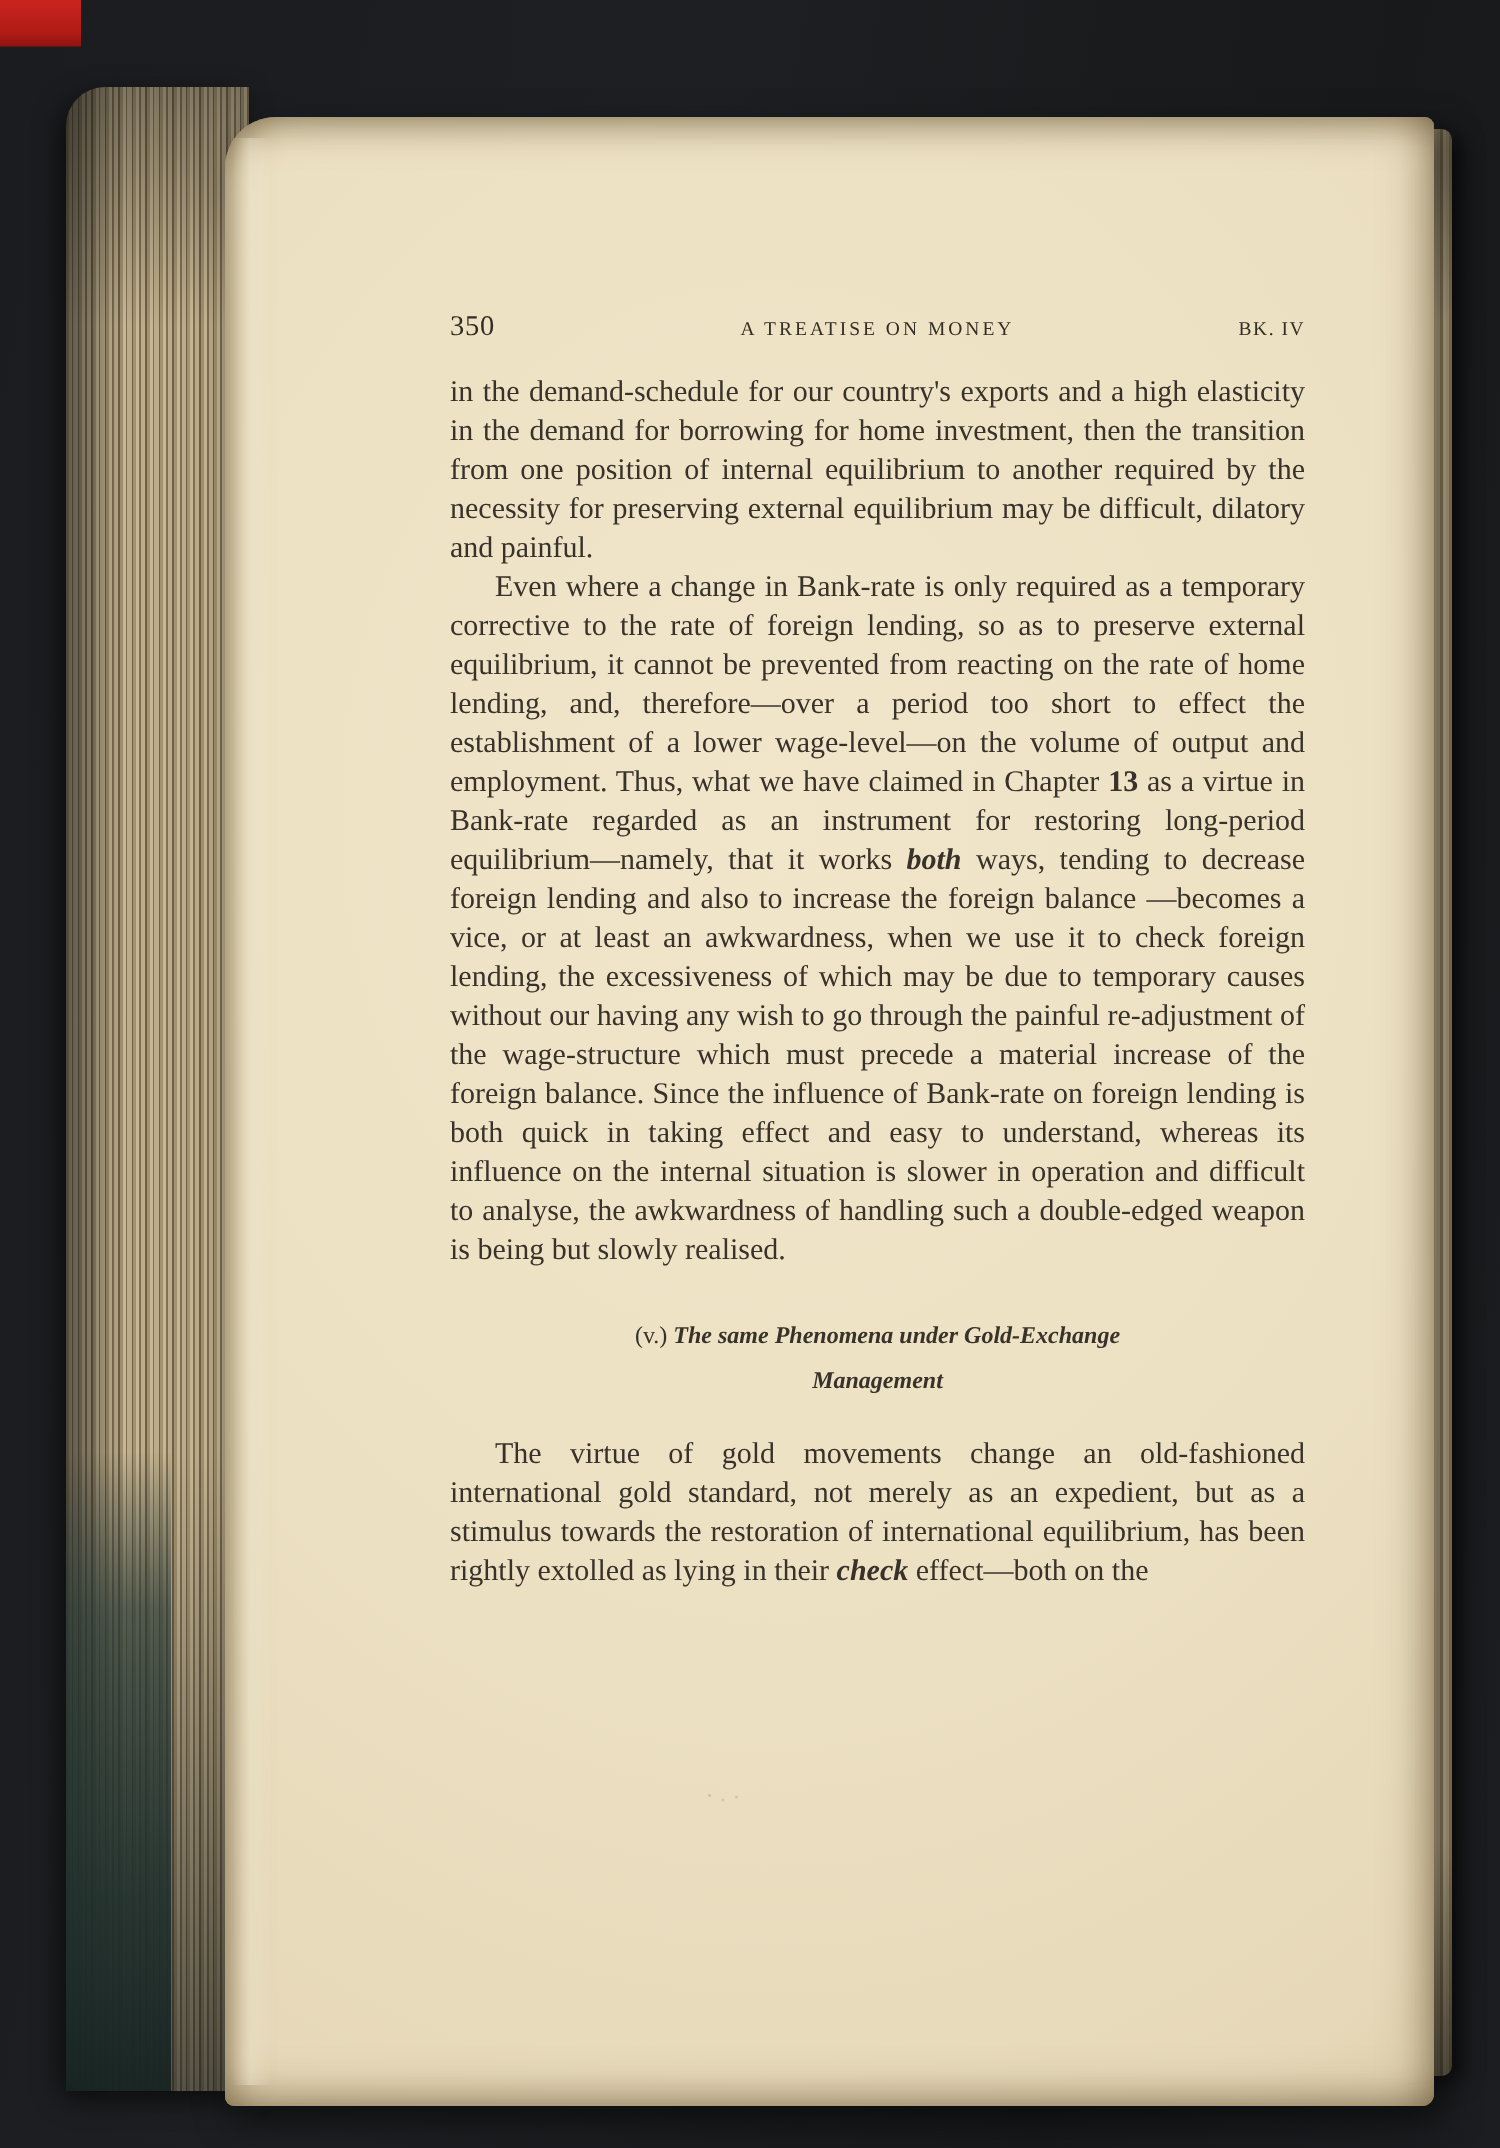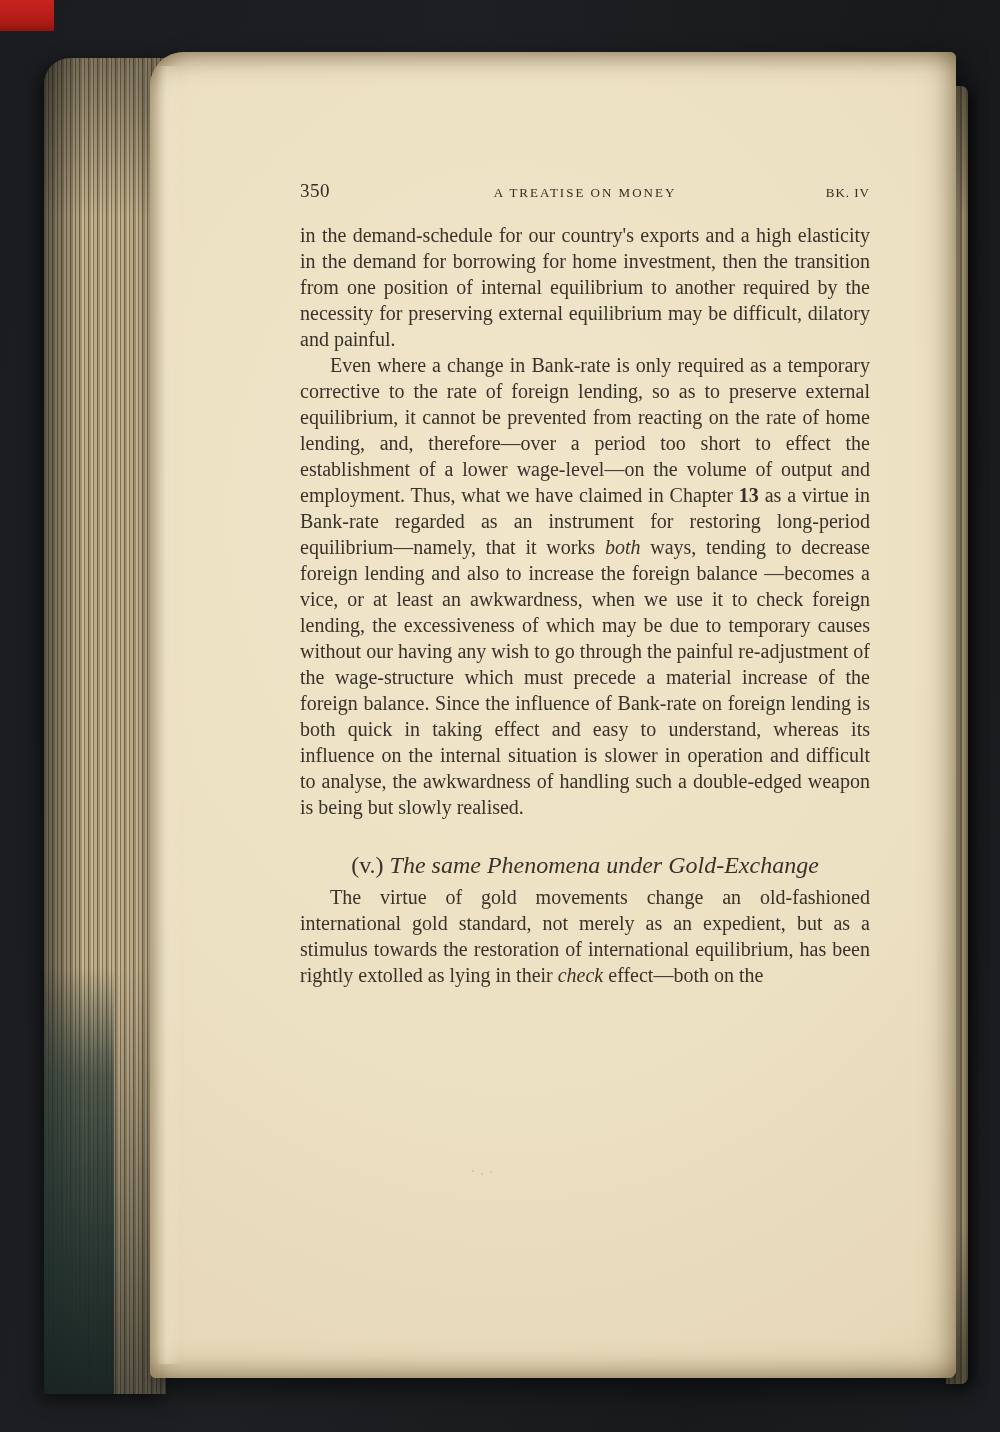--- a/index.html
+++ b/index.html
@@ -27,21 +27,21 @@
   }
   .under-pages-right{
     position:absolute;left:946px;top:86px;width:22px;height:1298px;
     border-radius:0 7px 7px 0;
     background:
       linear-gradient(180deg,rgba(30,28,22,.45) 0%,rgba(0,0,0,0) 10%,rgba(0,0,0,0) 88%,rgba(25,25,20,.55) 100%),
       repeating-linear-gradient(90deg,#b2a27f 0px,#b2a27f 2px,#8d7c5d 2px,#8d7c5d 4px,#c5b592 4px,#c5b592 6px);
     box-shadow:6px 4px 14px rgba(0,0,0,.6);
   }
   .page{
-    position:absolute;left:150px;top:52px;width:806px;height:1326px;
+    position:absolute;left:150px;top:78px;width:806px;height:1326px;
     border-radius:34px 6px 8px 6px;
     background:radial-gradient(ellipse 120% 90% at 45% 35%,#f1e6ca 0%,#ece0c2 50%,#e6d8b8 78%,#d9c9a4 96%);
     box-shadow:
       inset 16px 0 26px -12px rgba(105,85,50,.55),
       inset -18px 0 30px -14px rgba(100,80,48,.60),
       inset 0 18px 26px -14px rgba(100,80,48,.55),
       inset 0 -20px 30px -16px rgba(100,80,48,.50),
       6px 10px 24px rgba(0,0,0,.55);
   }
   .page::before{
@@ -55,24 +55,24 @@
   }
   .running-header{
     display:flex;justify-content:space-between;align-items:baseline;
     margin-bottom:16px;color:#332d24;text-align:center;
   }
   .running-header .num{font-size:19px;letter-spacing:.5px;text-align:left;min-width:60px;}
   .running-header .title{font-size:13px;letter-spacing:2px;flex:1;text-align:center;}
   .running-header .bk{font-size:13px;letter-spacing:1px;text-align:right;min-width:60px;margin-top:16px;}
   .para{margin:0;}
   .para.indent{text-indent:30px;}
-  .it{font-style:italic;}
+  .it{font-style:italic;font-weight:bold;}
   .bd{font-weight:bold;margin-top:24px;}
   .section-heading{
-    margin:30px auto 4px auto;text-align:center;font-size:24px;line-height:30px;color:#38322a;
+    margin:30px auto 20px auto;text-align:center;font-size:16px;line-height:30px;color:#38322a;
   }
   .section-heading .line{display:block;}
   .paper-speck{
     position:absolute;left:322px;top:1118px;width:2px;height:2px;border-radius:50%;
     background:#cdbf9c;box-shadow:9px 3px 0 #d2c4a1,18px 1px 0 #d0c29f;opacity:.9;
   }
 </style>
 </head>
 <body>
 
@@ -95,19 +95,20 @@
           <span class="title">A TREATISE ON MONEY</span>
           <span class="bk">BK. IV</span>
         </div>
 
       <p class="para"><span>in the demand-schedule for our country's exports and a high elasticity in the demand for borrowing for home investment, then the transition from one position of internal equilibrium to another required by the necessity for preserving external equilibrium may be difficult, dilatory and painful.</span></p>
 
       <p class="para indent"><span>Even where a change in Bank-rate is only required as a temporary corrective to the rate of foreign lending, so as to preserve external equilibrium, it cannot be prevented from reacting on the rate of home lending, and, therefore—over a period too short to effect the establishment of a lower wage-level—on the volume of output and employment. Thus, what we have claimed in Chapter </span><span class="bd">13</span><span> as a virtue in Bank-rate regarded as an instrument for restoring long-period equilibrium—namely, that it works </span><span class="it">both</span><span> ways, tending to decrease foreign lending and also to increase the foreign balance —becomes a vice, or at least an awkwardness, when we use it to check foreign lending, the excessiveness of which may be due to temporary causes without our having any wish to go through the painful re-adjustment of the wage-structure which must precede a material increase of the foreign balance. Since the influence of Bank-rate on foreign lending is both quick in taking effect and easy to understand, whereas its influence on the internal situation is slower in operation and difficult to analyse, the awkwardness of handling such a double-edged weapon is being but slowly realised.</span></p>
 
       <div class="section-heading">
           <span class="line"><span>(v.) </span><span class="it">The same Phenomena under Gold-Exchange</span></span>
+          <span class="line it">Management</span>
         </div>
 
       <p class="para indent"><span>The virtue of gold movements change an old-fashioned international gold standard, not merely as an expedient, but as a stimulus towards the restoration of international equilibrium, has been rightly extolled as lying in their </span><span class="it">check</span><span> effect—both on the</span></p>
 
     </div>
   </div>
 </div>
 
 </body></html>

